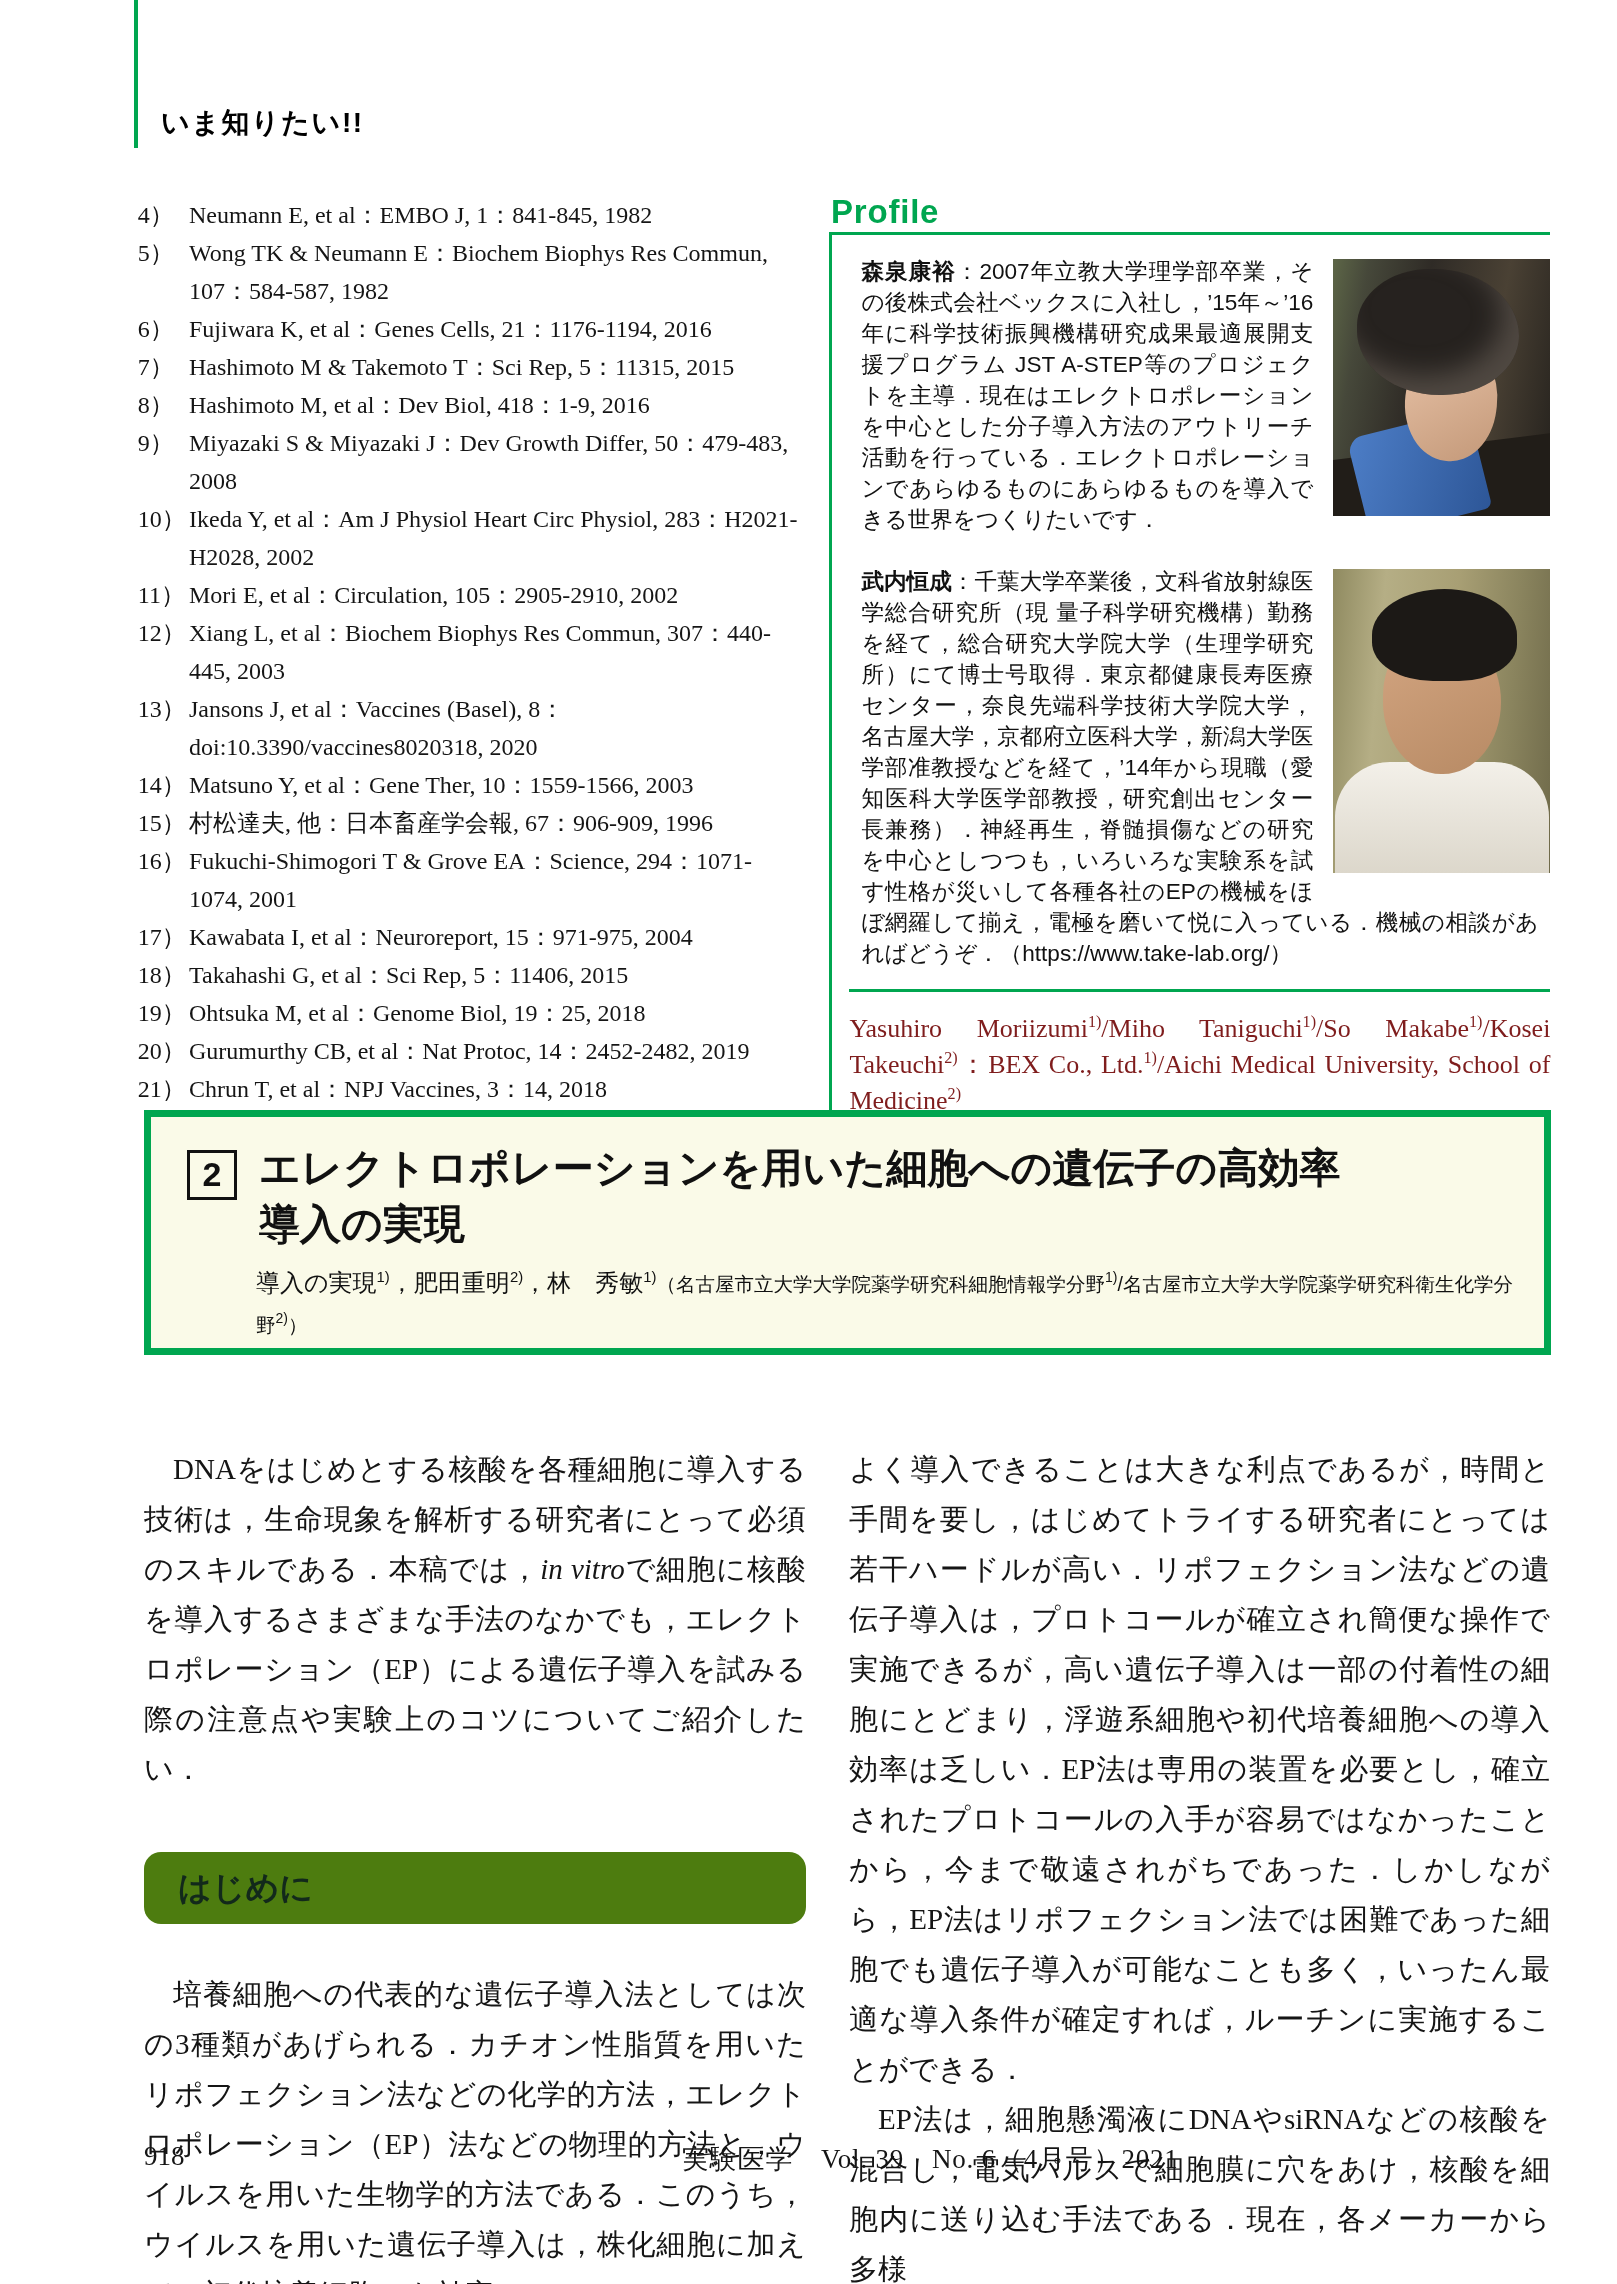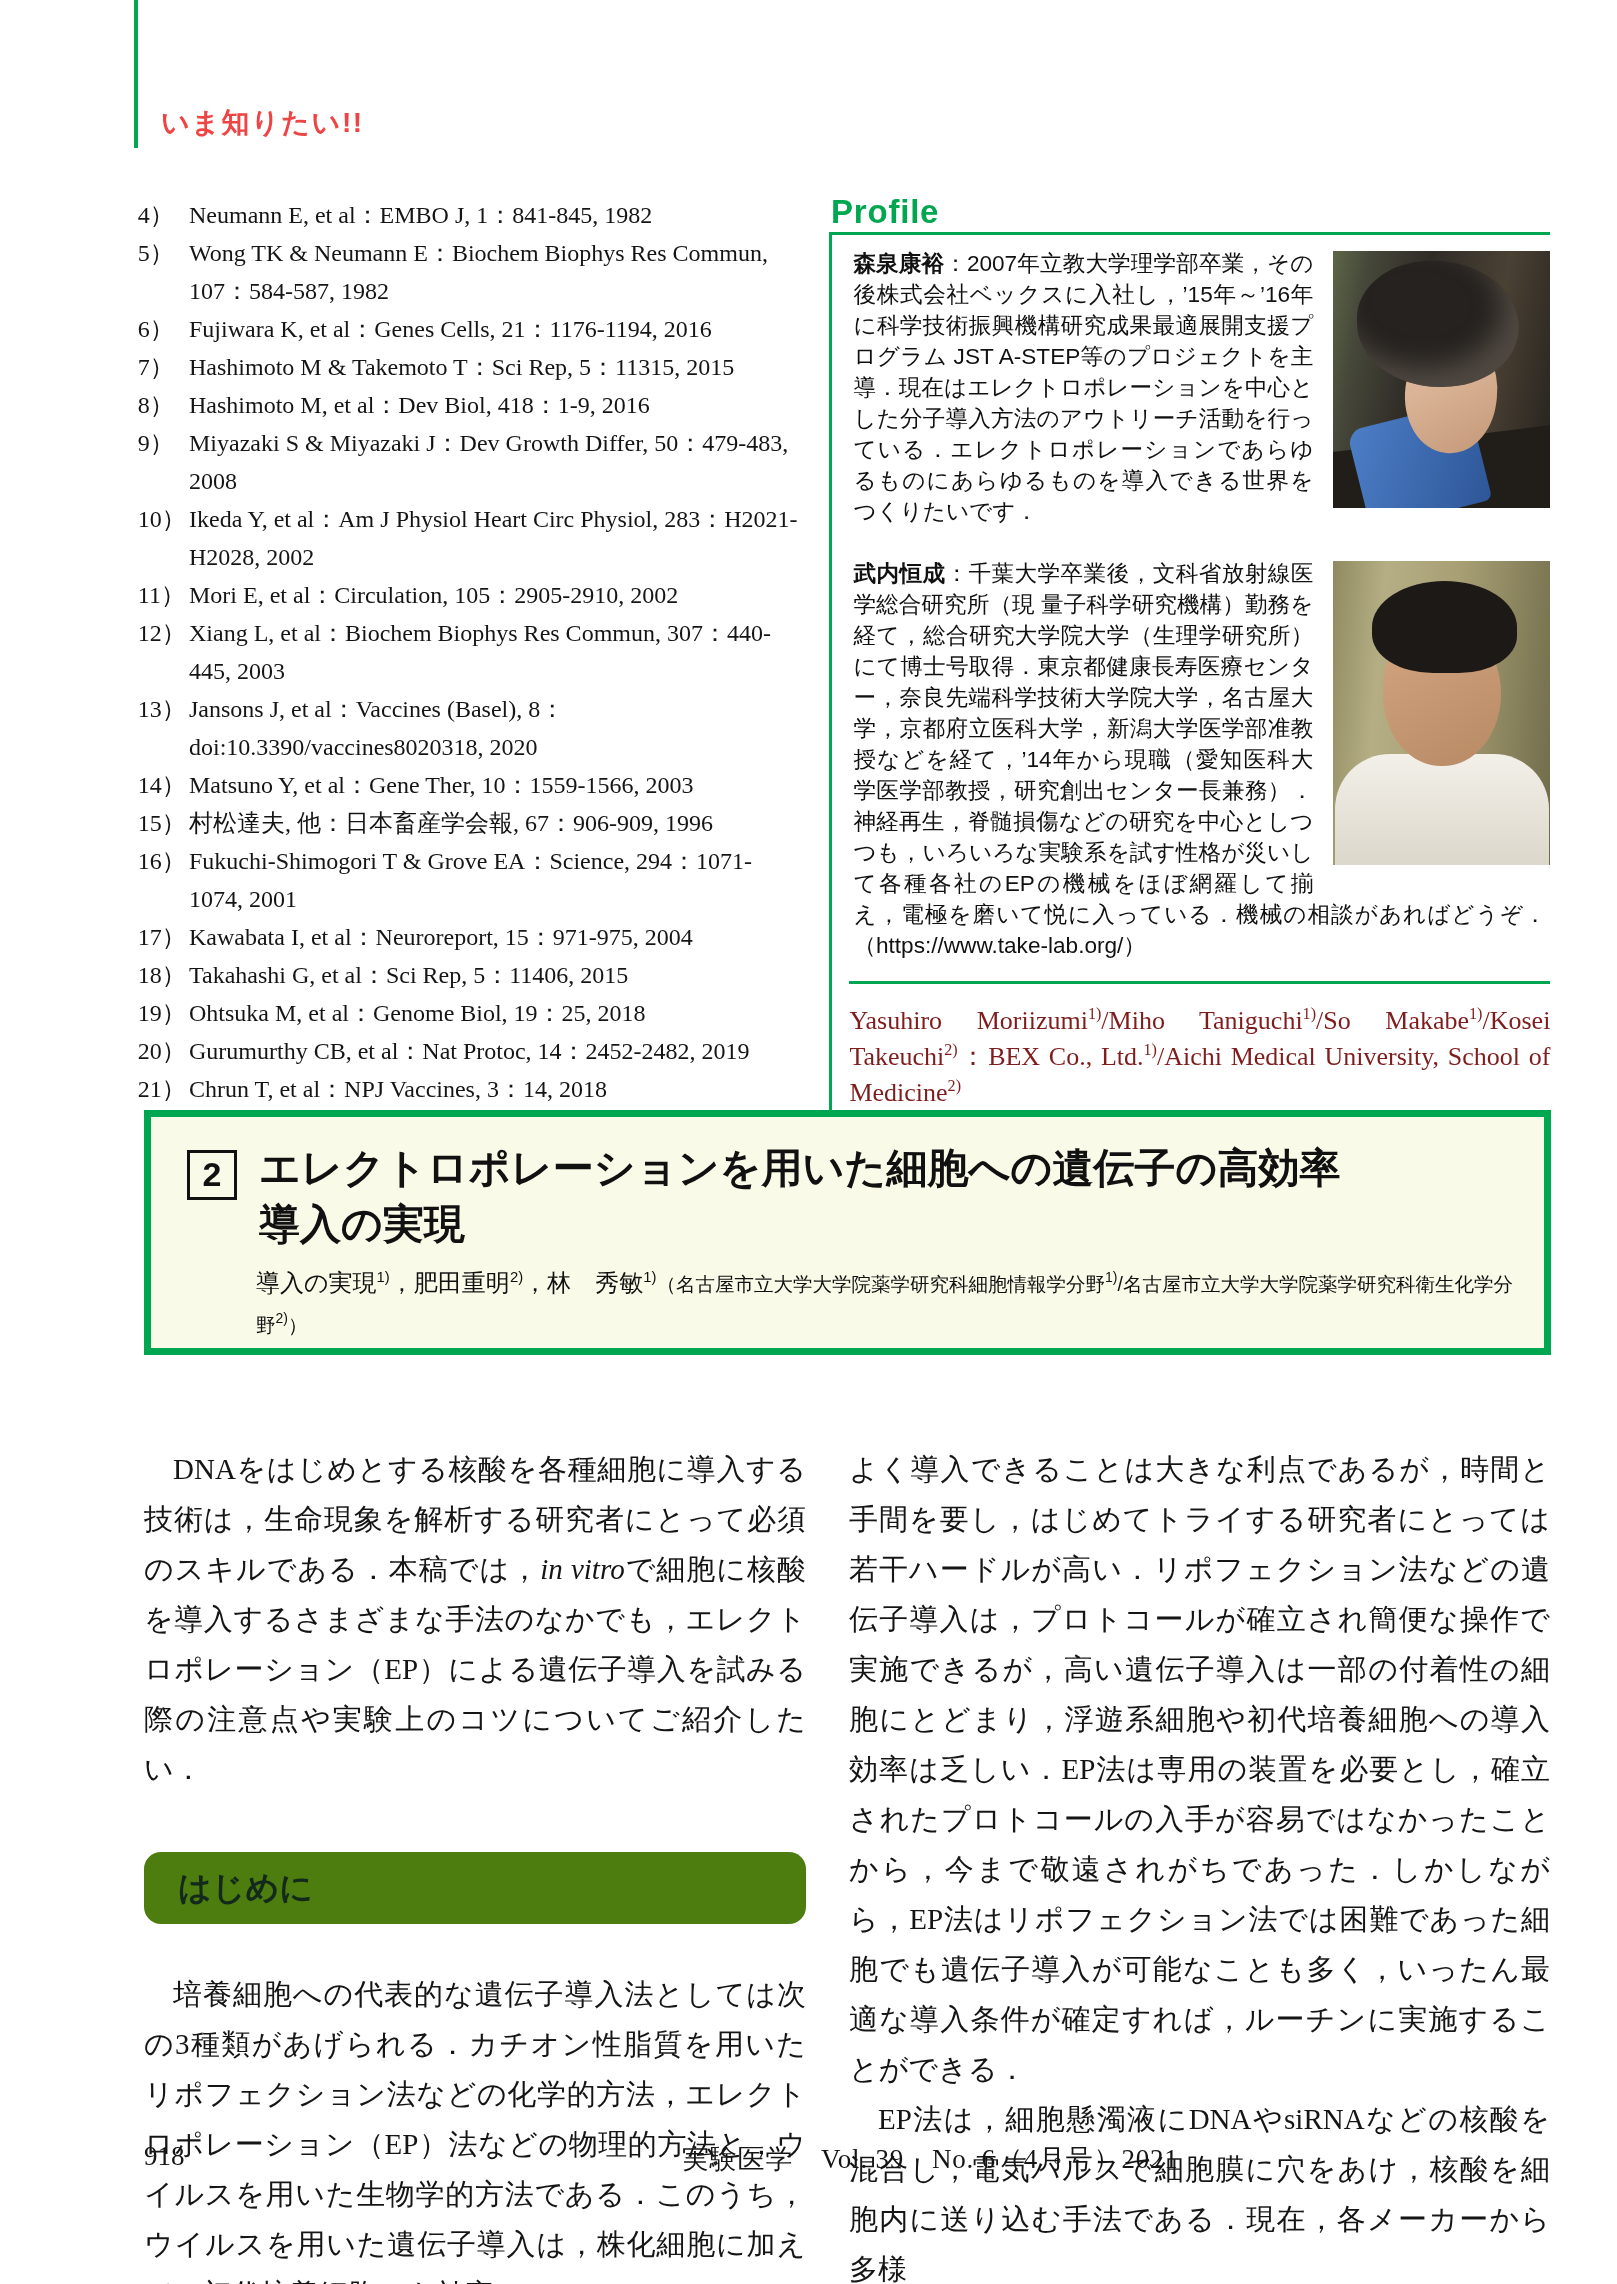--- a/index.html
+++ b/index.html
@@ -9,21 +9,21 @@
     width:1618px;height:2284px;
     background:#ffffff;
     font-family:"Liberation Serif","DejaVu Serif",serif;
     color:#1a1a1a;
     overflow:hidden;
   }
   .sans{font-family:"Liberation Sans","DejaVu Sans",sans-serif;}
 
   
   .corner-rule{position:absolute;left:134px;top:0;width:3.9px;height:148px;background:#00a650;}
-  .series-label{position:absolute;left:161px;top:104px;font-size:28px;font-weight:bold;letter-spacing:1.6px;color:#ef4444;}
+  .series-label{position:absolute;left:161px;top:104px;font-size:28px;font-weight:bold;letter-spacing:1.6px;color:#000000;}
 
   
   .top-grid{position:absolute;left:144px;top:196px;width:1407px;display:grid;grid-template-columns:662px 721px;column-gap:23.4px;}
 
   
   .refs{list-style:none;margin:0;padding:0;font-size:24px;line-height:38px;color:#151515;}
   .refs li{position:relative;padding-left:45px;text-align:left;}
   .refs .num{position:absolute;left:-6.2px;top:0;}
 
   
@@ -34,21 +34,21 @@
     font-weight:bold;font-size:33px;line-height:36px;color:#00a650;letter-spacing:0.8px;
   }
   .profile-box{
     margin-top:36px;
     border-top:3.9px solid #00a650;
     border-left:3.9px solid #00a650;
     padding:9.4px 0 6.2px 17px;
   }
   .profile-entry{font-family:"Liberation Sans","DejaVu Sans",sans-serif;font-size:22.6px;line-height:31px;text-align:justify;color:#111;}
   .profile-entry + .profile-entry{margin-top:31px;}
-  .profile-entry p{margin:4px;}
+  .profile-entry p{margin:12px;}
   .profile-entry b{font-weight:bold;}
   .photo{float:right;position:relative;overflow:hidden;margin:3.1px 0 9.4px 20px;}
   .photo1{width:217px;height:257px;background:linear-gradient(100deg,#5d6647 0%,#46483a 14%,#2f2b26 38%,#4a4134 68%,#23201c 100%);}
   .photo1 .p-jacket{position:absolute;top:187px;left:-23.4px;width:281px;height:109px;background:#211d18;transform:rotate(-7deg);}
   .photo1 .p-collar{position:absolute;top:164px;left:23.4px;width:125px;height:101px;background:linear-gradient(120deg,#4d7ec7,#2d5697);border-radius:15.6px 36px 7.8px 7.8px;transform:rotate(-14deg);}
   .photo1 .p-face{position:absolute;top:84px;left:72px;width:92px;height:118px;background:linear-gradient(145deg,#e9c4a9,#c39878);border-radius:50% 50% 48% 52%;transform:rotate(7deg);}
   .photo1 .p-hair{position:absolute;top:9.4px;left:23.4px;width:162px;height:126px;background:#26221f;border-radius:46% 54% 48% 52%;box-shadow:inset -17px -20px 26.5px rgba(130,120,108,.45);}
   .photo2{width:217px;height:304px;background:linear-gradient(95deg,#8f8a60 0%,#b5ae85 22%,#a89f74 52%,#8a845e 78%,#6f6a4a 100%);}
   .photo2 .p-shirt{position:absolute;top:193px;left:1.6px;width:214px;height:111px;background:linear-gradient(180deg,#f3f0e9,#dcd7cb);border-radius:55px 55px 0 0;}
   .photo2 .p-face{position:absolute;top:58px;left:50px;width:118px;height:147px;background:linear-gradient(150deg,#d4a682,#b78a64);border-radius:48% 52% 50% 50%;}

